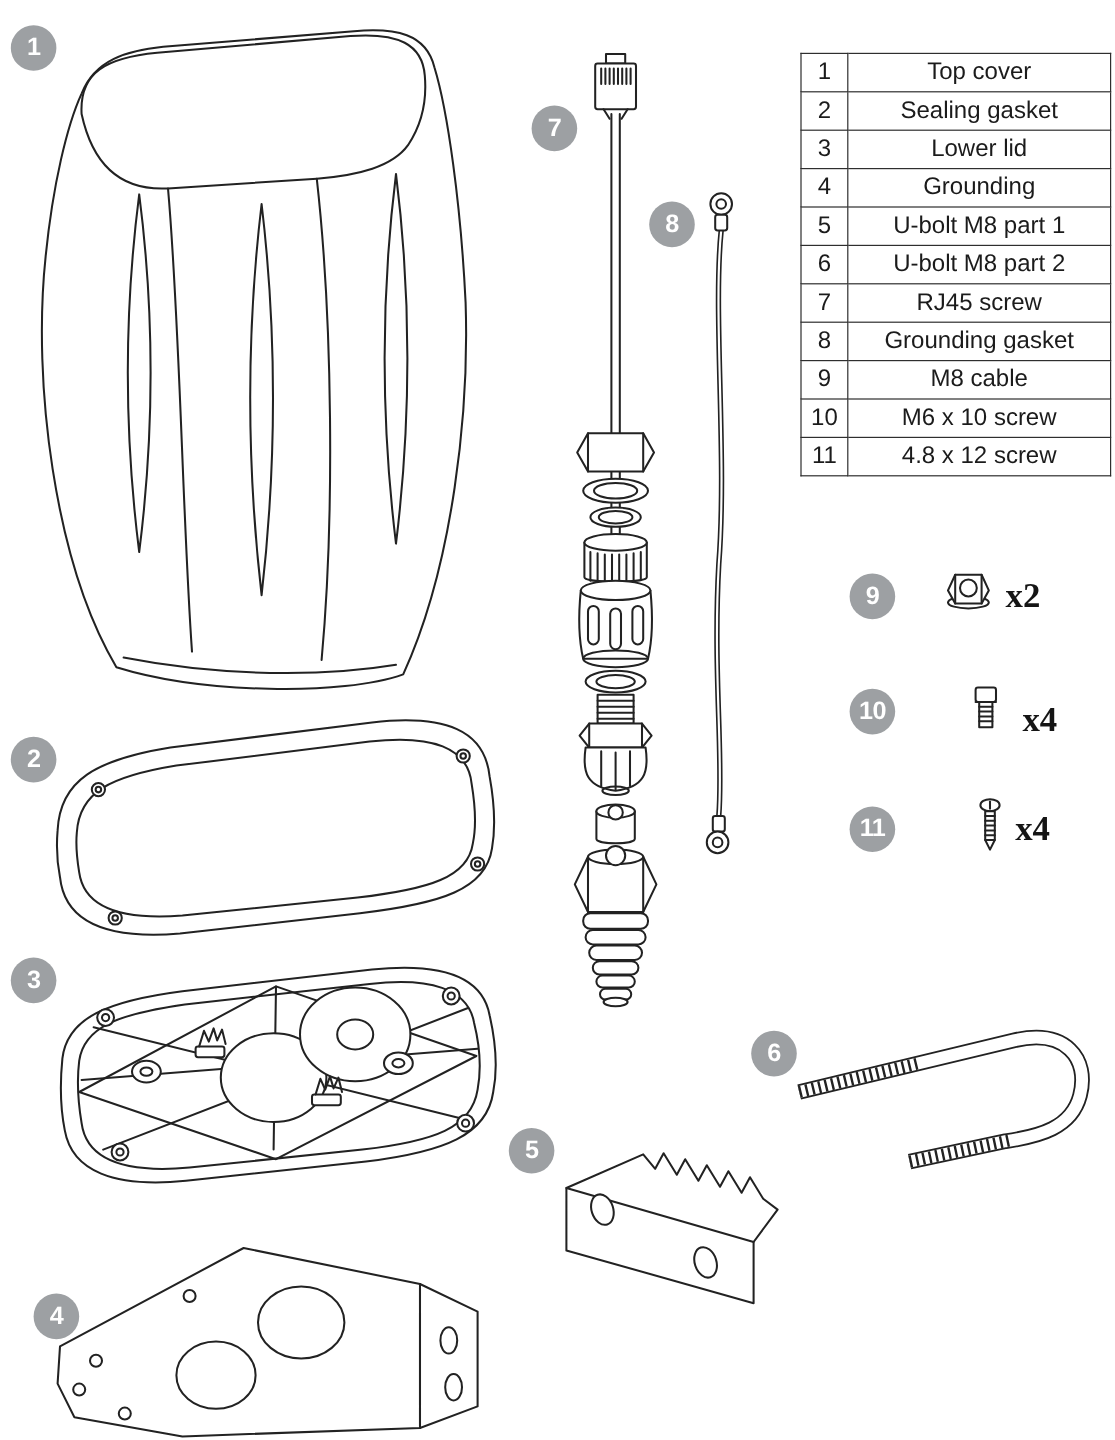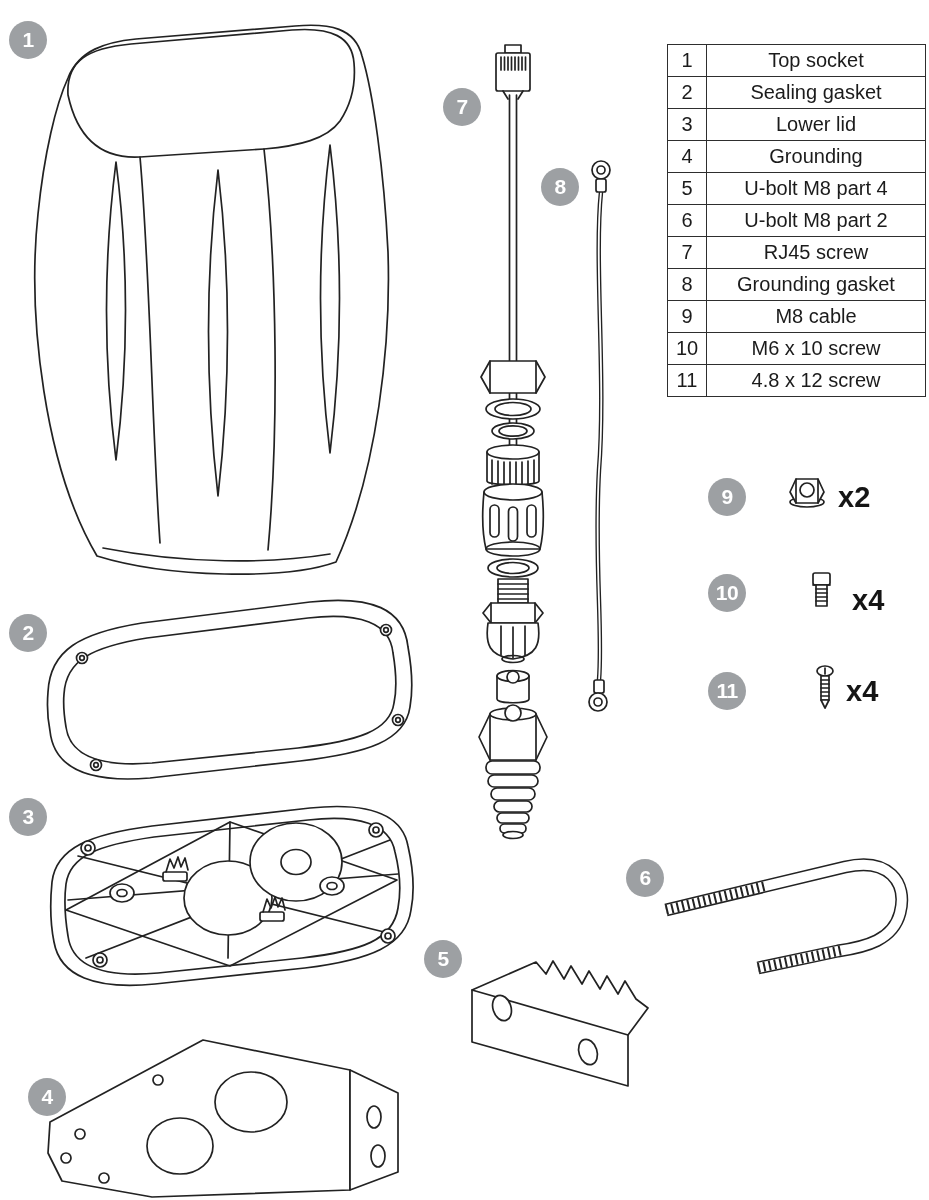--- a/index.html
+++ b/index.html
@@ -16,21 +16,21 @@
   .parts-table{
     position:absolute;left:667px;top:44px;border-collapse:collapse;
     font-size:20px;color:#1b1b1b;background:#fff;
   }
   .parts-table td{
     border:1.6px solid #2e2e2e;text-align:center;padding:2px 8px;height:27px;white-space:nowrap;
   }
   .parts-table td.num{width:30px;padding:2px 4px;}
   .parts-table td.nm{width:202px;}
   .qty{
-    position:absolute;font-size:29px;font-weight:600;color:#151515;
+    position:absolute;font-size:29px;font-weight:600;color:#151515;font-family:Liberation Serif, serif;
   }
 </style>
 </head>
 <body>
 
 <div class="stage">
 
   <svg class="art" width="929" height="1200" viewBox="0 0 929 1200" fill="none" stroke="#222" stroke-width="1.7" stroke-linecap="round" stroke-linejoin="round">
 
     <g>
@@ -202,37 +202,37 @@
   <div class="badge" style="left:443px;top:88px">7</div>
   <div class="badge" style="left:541px;top:168px">8</div>
   <div class="badge" style="left:708px;top:478px">9</div>
   <div class="badge" style="left:708px;top:574px">10</div>
   <div class="badge" style="left:708px;top:672px">11</div>
 
   <table class="parts-table">
     <tbody>
       <tr>
           <td class="num">1</td>
-          <td class="nm">Top socket</td>
+          <td class="nm">Top cover</td>
         </tr>
       <tr>
           <td class="num">2</td>
           <td class="nm">Sealing gasket</td>
         </tr>
       <tr>
           <td class="num">3</td>
           <td class="nm">Lower lid</td>
         </tr>
       <tr>
           <td class="num">4</td>
           <td class="nm">Grounding</td>
         </tr>
       <tr>
           <td class="num">5</td>
-          <td class="nm">U-bolt M8 part 4</td>
+          <td class="nm">U-bolt M8 part 1</td>
         </tr>
       <tr>
           <td class="num">6</td>
           <td class="nm">U-bolt M8 part 2</td>
         </tr>
       <tr>
           <td class="num">7</td>
           <td class="nm">RJ45 screw</td>
         </tr>
       <tr>

